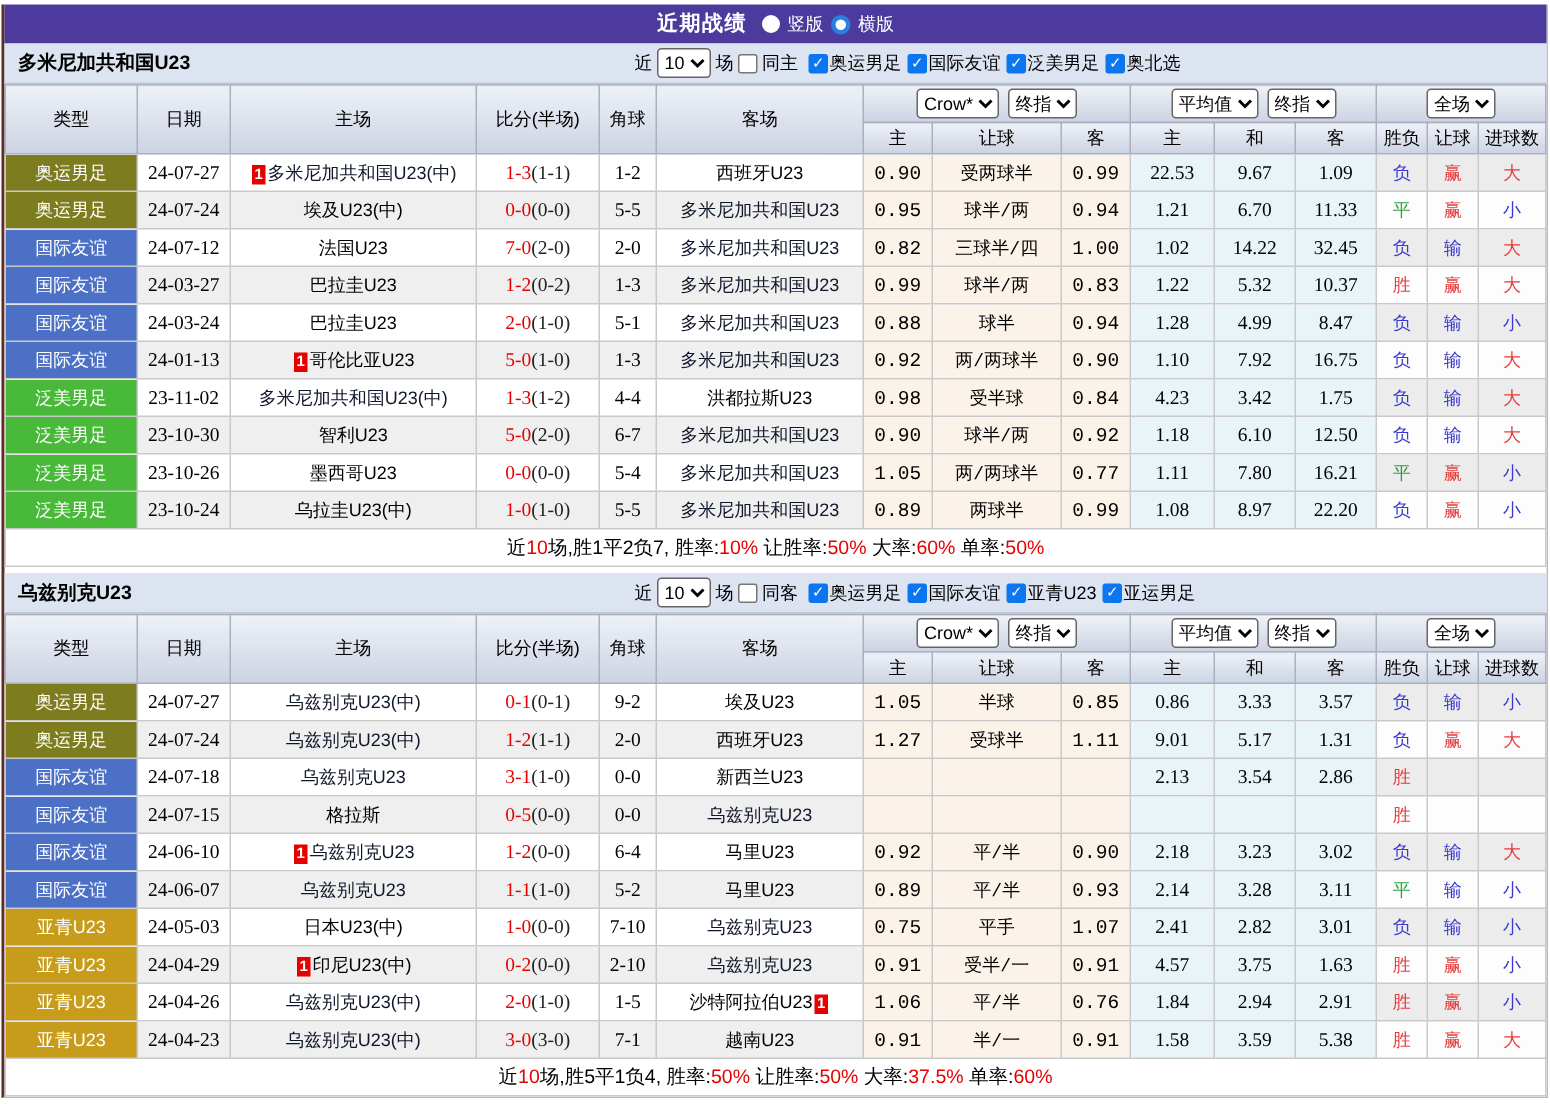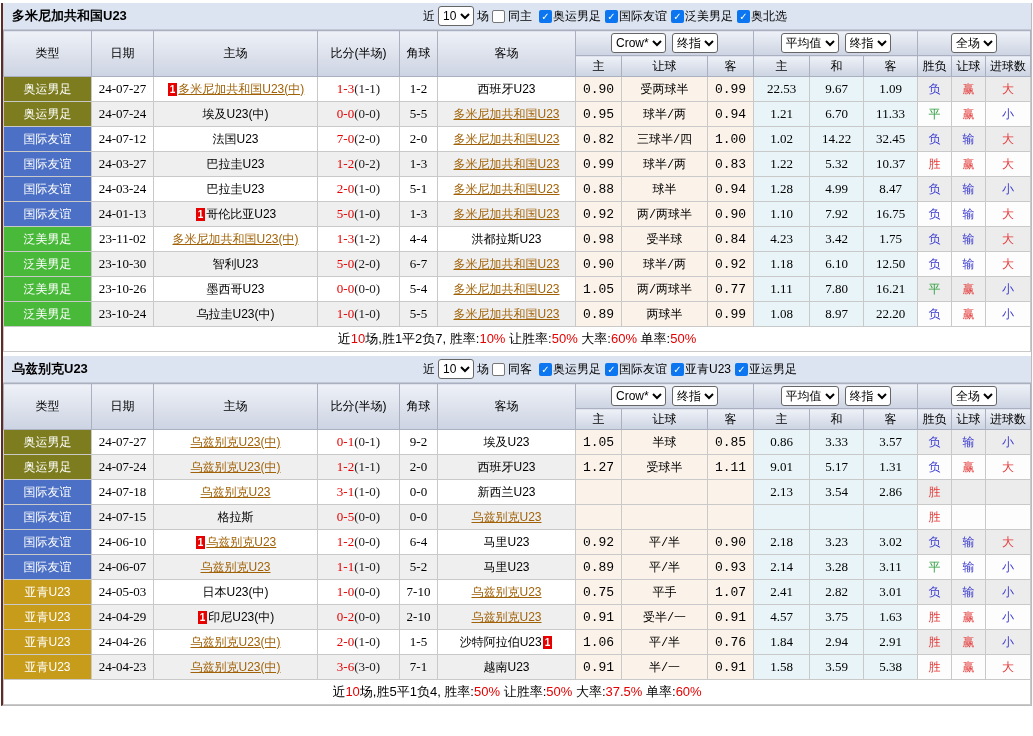--- a/index.html
+++ b/index.html
@@ -26,33 +26,42 @@
   tr.h2 th { height:21px; }
   .grp select { margin:0 3px; }
   tbody td { border:1px solid #c9c9c9; height:25px; text-align:center; font-size:12px; color:#000; overflow:hidden; white-space:nowrap; }
   tbody tr.even td { background:#efefef; }
   tbody td.type { color:#fff; font-size:12px; }
   td.num { font-family:"Liberation Serif", serif; font-size:13px; }
   td.crow { background:#fbf2e9 !important;font-family:Liberation Mono, monospace; }
   td.avg  { background:#e9f4f8 !important; }
   tr.odd  td.res { background:#ececec !important; }
   tr.even td.res { background:#fdfdfd !important; }
-  .green { color:#a16207;text-decoration:underline; }
+  .green { color:#0f172a; }
   .ft { color:#e60000; }
   .ht { color:#222; }
   .badge { display:inline-block; background:#e60000; color:#fff; font-size:10px; font-weight:bold; padding:0 2px; line-height:13px; margin:0 1px; font-family:"Liberation Sans",sans-serif; }
   tfoot td.summary { border:1px solid #c9c9c9; height:25px; text-align:center; font-size:13px; background:#fff; }
   tfoot td.summary .red { color:#e60000; }
   .section + .section { margin-top:4px; }
 </style>
 </head>
 <body>
 
 <div class="page">
 
+  <div class="titlebar">
+    <span class="title">近期战绩</span>
+    <span class="radio-group">
+      <span class="radio"></span>
+      <span>竖版</span>
+      <span class="radio checked"></span>
+      <span>横版</span>
+    </span>
+  </div>
 
   <div class="section">
     <div class="filter-row">
       <div class="team-name">多米尼加共和国U23</div>
       <div class="filter-controls">
         <span>近</span>
         <select><option>10</option></select>
         <span>场</span>
         <span class="cb unchecked"></span>
         <span>同主</span>
@@ -516,21 +525,21 @@
             <td class="num avg">2.94</td>
             <td class="num avg">2.91</td>
             <td class="res" style="color: rgb(229, 59, 59);">胜</td>
             <td class="res" style="color: rgb(229, 59, 59);">赢</td>
             <td class="res" style="color: rgb(58, 58, 208);">小</td>
           </tr>
           <tr class="even">
             <td class="type" style="background: rgb(199, 156, 27);">亚青U23</td>
             <td class="num">24-04-23</td>
             <td><span class="green">乌兹别克U23(中)</span></td>
-            <td class="num"><span class="ft">3-6</span><span class="ht">(3-0)</span></td>
+            <td class="num"><span class="ft">3-0</span><span class="ht">(3-0)</span></td>
             <td class="num">7-1</td>
             <td><span>越南U23</span></td>
             <td class="num crow">0.91</td>
             <td class="crow">半/一</td>
             <td class="num crow">0.91</td>
             <td class="num avg">1.58</td>
             <td class="num avg">3.59</td>
             <td class="num avg">5.38</td>
             <td class="res" style="color: rgb(229, 59, 59);">胜</td>
             <td class="res" style="color: rgb(229, 59, 59);">赢</td>

